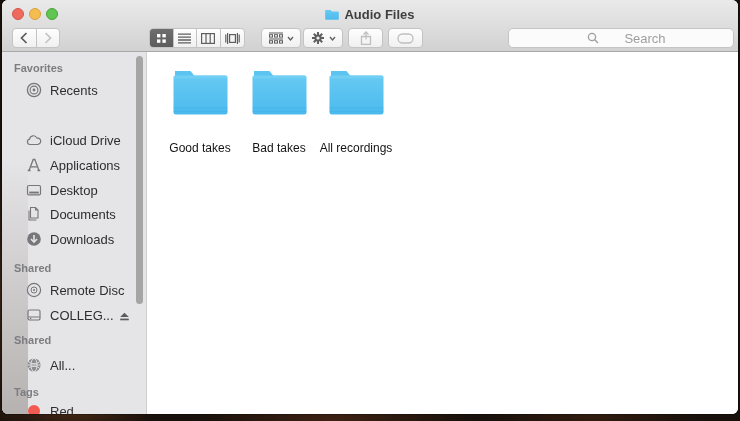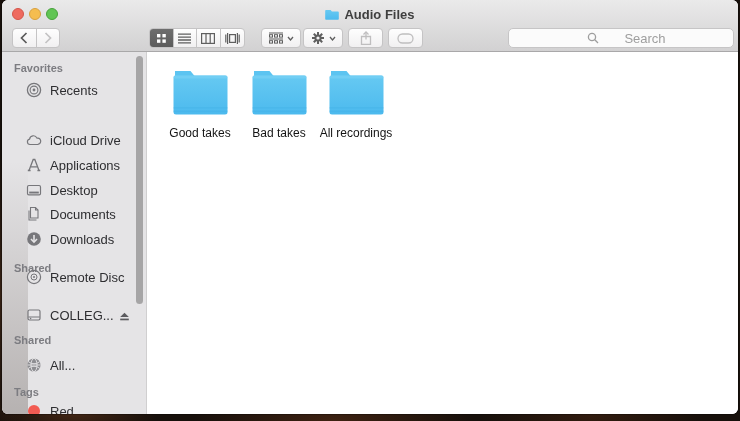--- a/index.html
+++ b/index.html
@@ -83,21 +83,21 @@
   .sb-row {
     position:absolute; left:0; right:0; height:18px;
     display:flex; align-items:center; padding-left:24px; gap:8px;
     font-size:13px; color:#2E2E31;
   }
   .sb-row .icon { width:16px; height:16px; flex:0 0 16px; }
   .eject { position:absolute; right:14px; top:2px; }
 
   .content { position:relative; flex:1; background:#fff; }
   .folder-item { position:absolute; width:90px; text-align:center; }
-  .folder-item .label { margin-top:6px; font-size:12px; color:#141414; }
+  .folder-item .label { margin-top:21px; font-size:12px; color:#141414; }
 
   svg { display:block; }
 </style>
 </head>
 <body>
 
 <div class="stage">
   <div class="window">
 
     <svg width="0" height="0" style="position:absolute">
@@ -297,21 +297,21 @@
               <circle cx="8" cy="8" r="6.8" fill="#77777B"></circle>
               <line x1="8" y1="4" x2="8" y2="10.5" stroke="#E5E4E6" stroke-width="1.6"></line>
               <polyline points="5,8 8,11.2 11,8" fill="none" stroke="#E5E4E6" stroke-width="1.6"></polyline>
             </svg>
           </span>
           <span>Downloads</span>
         </div>
 
         <div class="sb-header" style="top:209px">Shared</div>
 
-        <div class="sb-row" style="top:216px">
+        <div class="sb-row" style="top:229px">
           <span class="icon">
             <svg width="16" height="16" viewBox="0 0 16 16">
               <circle cx="8" cy="8" r="6.6" fill="none" stroke="#77777B" stroke-width="1.2"></circle>
               <circle cx="8" cy="8" r="3" fill="none" stroke="#77777B" stroke-width="1"></circle>
               <circle cx="8" cy="8" r="1" fill="#77777B"></circle>
             </svg>
           </span>
           <span>Remote Disc</span>
         </div>
 

